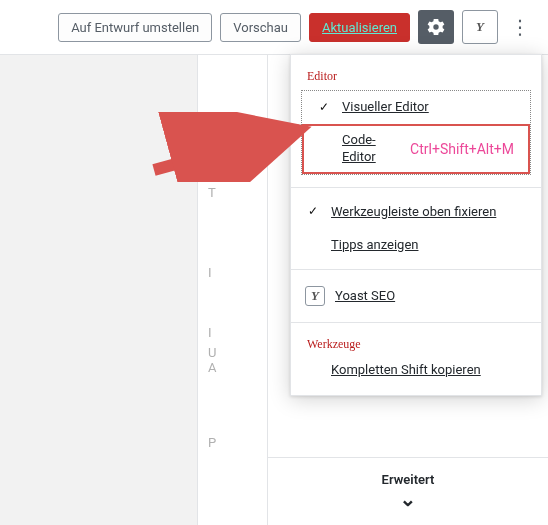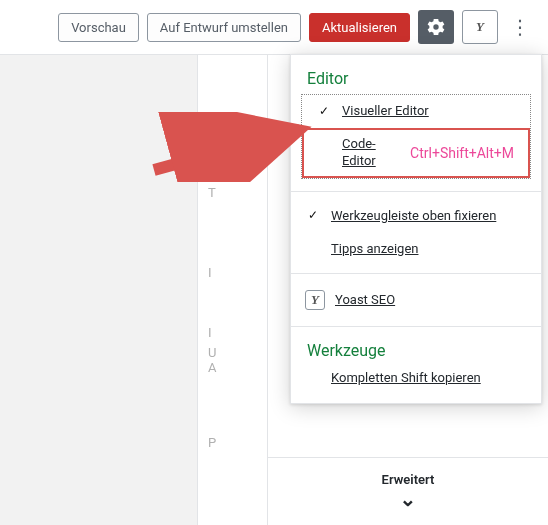--- a/index.html
+++ b/index.html
@@ -1,20 +1,20 @@
 <!DOCTYPE html>
 <html><head>
 <meta charset="utf-8">
 <style>
   * { box-sizing: border-box; margin: 0; padding: 0; font-family: -apple-system, BlinkMacSystemFont, "Segoe UI", Roboto, sans-serif; }
   body { width: 548px; height: 525px; background: #fff; overflow: hidden; position: relative; }
 
   .header { display: flex; gap: 8px; align-items: center; padding: 10px 14px 10px 0; justify-content: flex-end; border-bottom: 1px solid #e2e4e7; }
   .btn { border: 1px solid #8d96a0; background: #fdfdfd; color: #555d66; padding: 6px 12px; font-size: 13px; border-radius: 3px; cursor: pointer; }
-  .btn-primary { background: #c9302c; border-color: #c9302c; color: #ffffff; }
+  .btn-primary { background: #c9302c; border-color: #c9302c; color: #5eead4; text-decoration: underline; }
   .btn-icon { width: 36px; height: 34px; display: inline-flex; align-items: center; justify-content: center; border-radius: 3px; cursor: pointer; }
   .btn-icon.dark { background: #555d66; color: #fff; border: none; }
   .btn-icon.light { background: #fff; border: 1px solid #8d96a0; color: #555; }
   .btn-kebab { width: 28px; height: 34px; display: inline-flex; align-items: center; justify-content: center; cursor: pointer; color: #555d66; }
 
   .main-area { position: relative; height: calc(525px - 55px); display: flex; }
   .content-col { flex: 1; background: #f2f2f2; position: relative; border-right: 1px solid #e2e4e7; }
   .content-strip { position: absolute; right: 0; top: 0; width: 70px; height: 100%; background: #fff; border-left: 1px solid #e2e4e7; }
   .side-col { width: 280px; background: #fff; position: relative; }
 
@@ -24,21 +24,21 @@
     width: 252px;
     background: #fff;
     box-shadow: 0 3px 20px rgba(0,0,0,.18), 0 1px 3px rgba(0,0,0,.12);
     border: 1px solid #e2e4e7;
     z-index: 50;
     font-size: 13px;
     color: #555d66;
   }
   .menu-group { padding: 8px 0; }
   .menu-group + .menu-group { border-top: 1px solid #e2e4e7; }
-  .menu-heading { padding: 6px 16px 2px; font-size: 16px; color: #15803d; }
+  .menu-heading { padding: 6px 16px 2px; font-size: 12px; color: #b91c1c; font-family: Liberation Serif, serif; }
   .menu-item {
     display: flex; align-items: center; padding: 8px 16px 8px 14px; gap: 10px; cursor: pointer; line-height: 1.3;
   }
   .menu-item .check { width: 16px; text-align: center; color: #111; font-size: 12px; }
   .menu-item .label { flex: 1; color: #23282d; text-decoration: underline; }
   .menu-item .shortcut { color: #ec4899; font-size: 14px; }
   .menu-item.highlighted { outline: 2px solid #d9534f; outline-offset: -2px; }
 
   .yoast-mini {
     width: 20px; height: 20px; border: 1px solid #8d96a0; border-radius: 3px;
@@ -62,22 +62,22 @@
     pointer-events: none;
   }
 
   
   .ghost-letter { position: absolute; color: #b0b0b0; font-size: 13px; }
 </style>
 </head>
 <body>
 
 <div class="header">
+  <button class="btn">Auf Entwurf umstellen</button>
   <button class="btn">Vorschau</button>
-  <button class="btn">Auf Entwurf umstellen</button>
   <button class="btn btn-primary">Aktualisieren</button>
   <span class="btn-icon dark">
     <svg width="18" height="18" viewBox="0 0 20 20" fill="#fff">
         <path d="M10 13a3 3 0 1 1 0-6 3 3 0 0 1 0 6zm7.4-3c0-.4 0-.8-.1-1.2l2-1.6-2-3.4-2.4.9a7.5 7.5 0 0 0-2-1.2L12.5 1h-5l-.4 2.5a7.5 7.5 0 0 0-2 1.2l-2.4-.9-2 3.4 2 1.6c-.1.4-.1.8-.1 1.2s0 .8.1 1.2l-2 1.6 2 3.4 2.4-.9c.6.5 1.3.9 2 1.2L7.5 19h5l.4-2.5c.7-.3 1.4-.7 2-1.2l2.4.9 2-3.4-2-1.6c.1-.4.1-.8.1-1.2z"></path>
       </svg>
   </span>
   <span class="btn-icon light">
     <span class="yoast-mini" style="border:none">Y</span>
   </span>
   <span class="btn-kebab">

